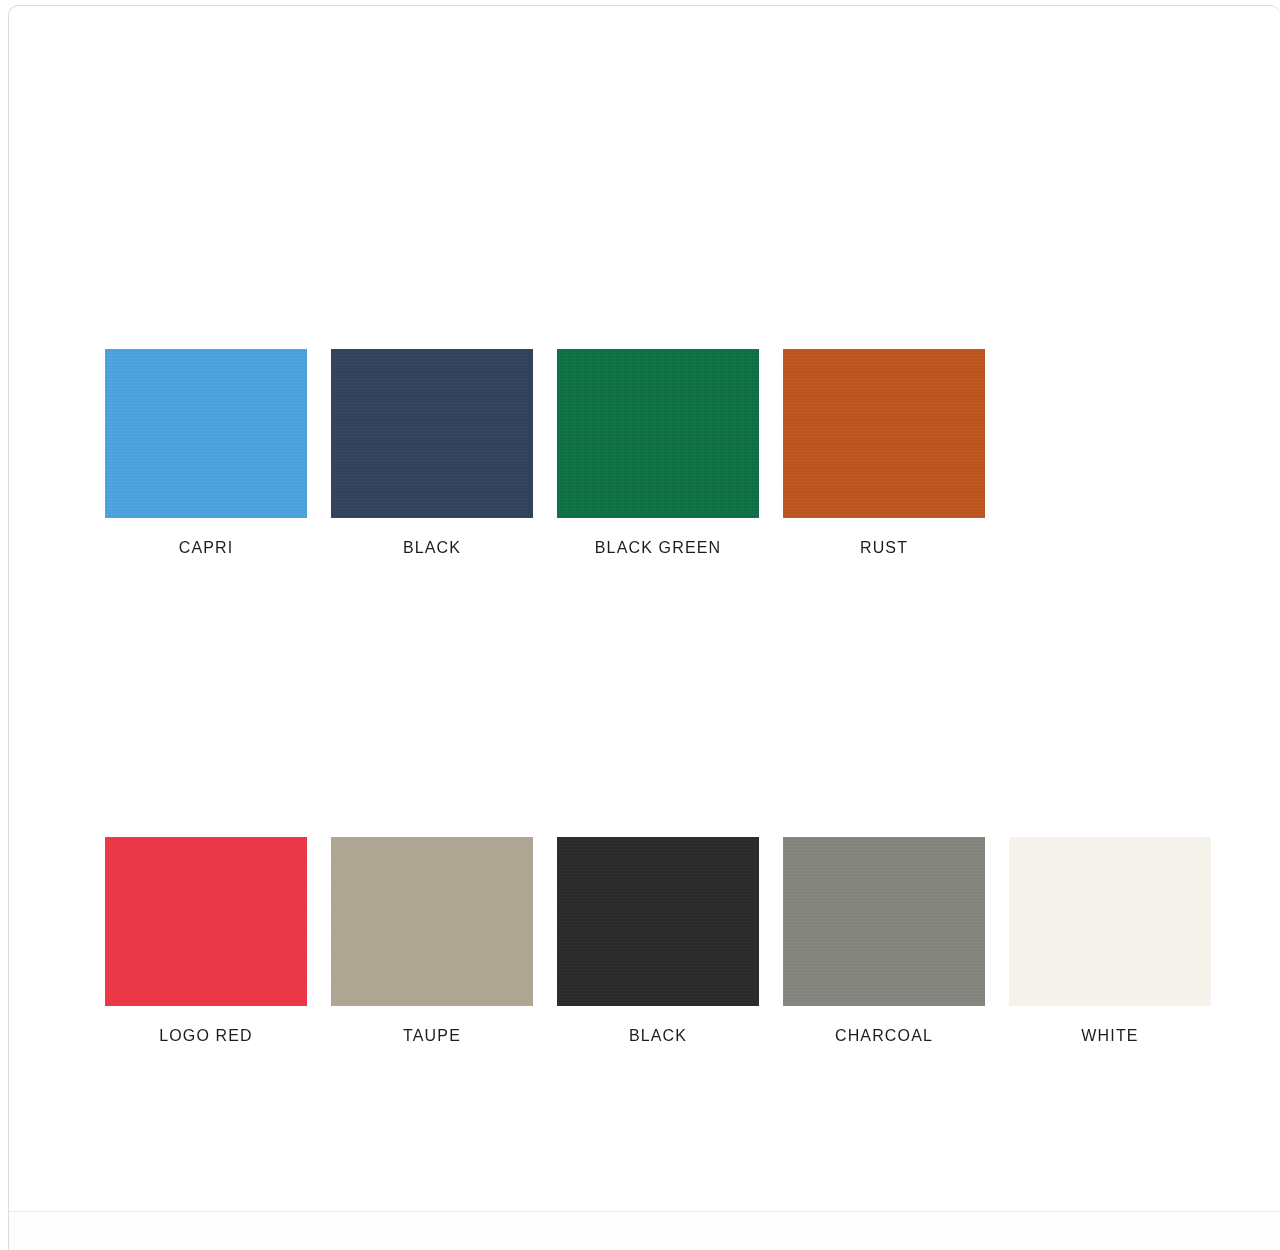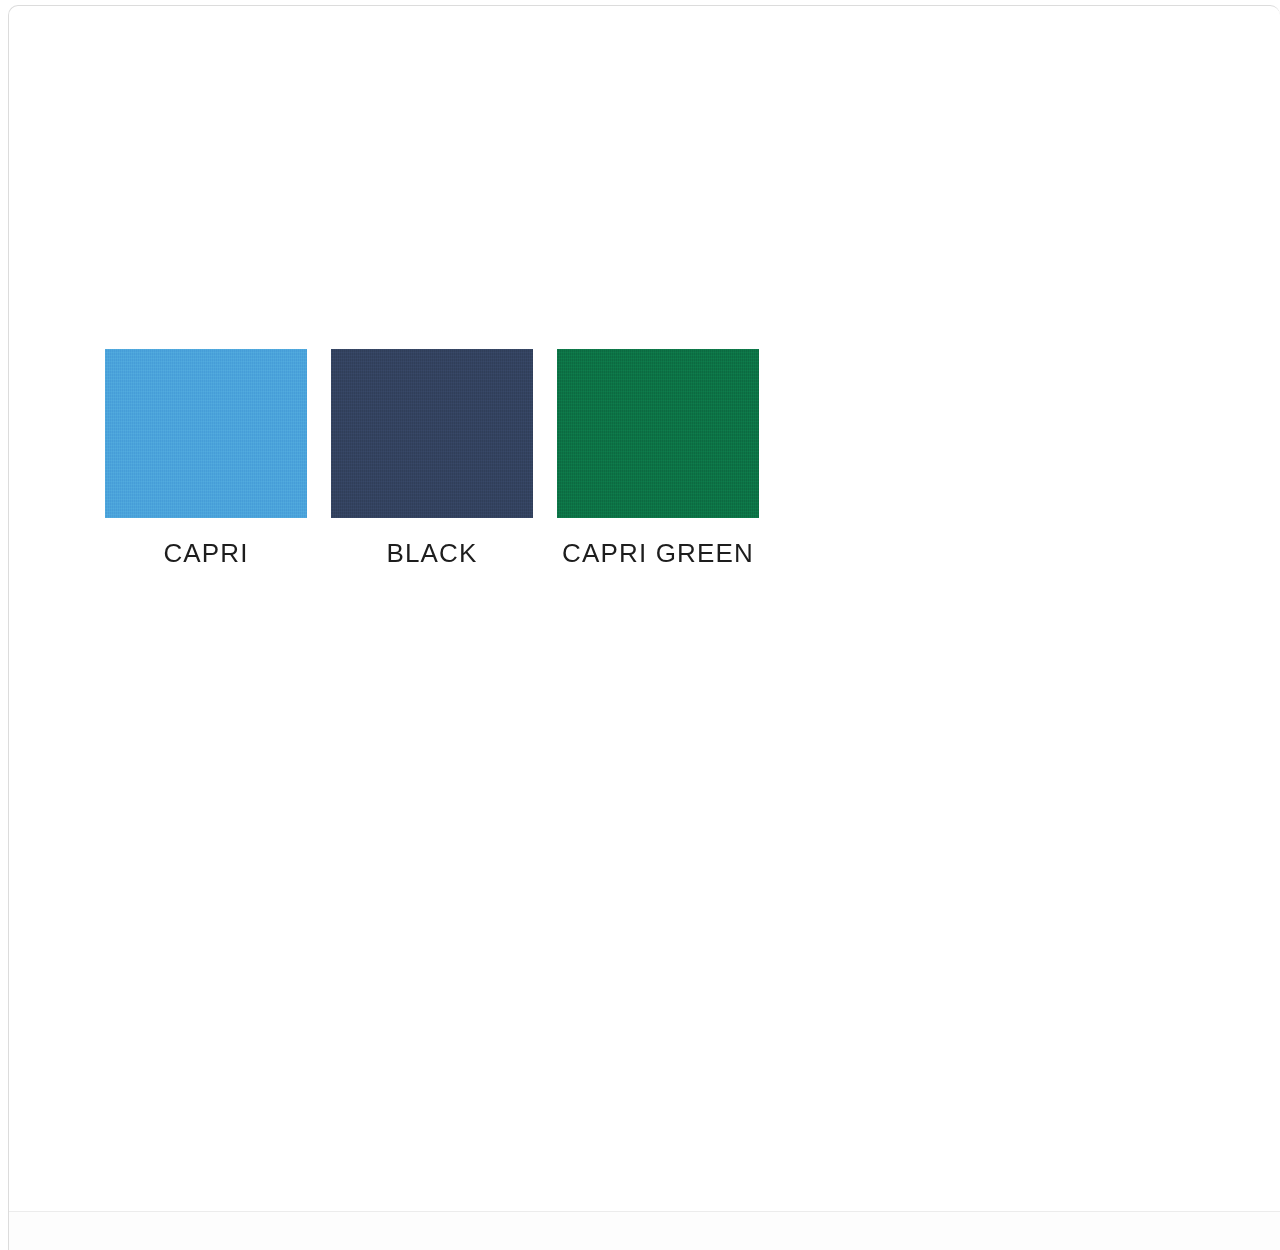--- a/index.html
+++ b/index.html
@@ -80,21 +80,21 @@
         rgba(0,0,0,0.030) 3px);
     pointer-events: none;
     mix-blend-mode: overlay;
   }
 
   .swatch-chip.light-chip::after { opacity: 0.45; }
 
   .swatch-label {
     margin-top: 20px;
     font-family: "Liberation Sans", sans-serif;
-    font-size: 26px;
+    font-size: 16px;
     font-weight: 400;
     letter-spacing: 1.15px;
     color: #1d1d1d;
     text-align: center;
     white-space: nowrap;
     line-height: 1.2;
   }
 
   
   .footer-rule {
@@ -128,26 +128,58 @@
         <div class="swatch-label">CAPRI</div>
       </div>
 
       <div class="swatch-cell">
         <div class="swatch-chip" style="background-color: rgb(51, 66, 95);"></div>
         <div class="swatch-label">BLACK</div>
       </div>
 
       <div class="swatch-cell">
         <div class="swatch-chip" style="background-color: rgb(12, 114, 69);"></div>
-        <div class="swatch-label">CAPRI GREEN</div>
+        <div class="swatch-label">BLACK GREEN</div>
       </div>
 
 
+      <div class="swatch-cell">
+        <div class="swatch-chip" style="background-color: rgb(189, 86, 32);"></div>
+        <div class="swatch-label">RUST</div>
+      </div>
 
     </div>
 
+    <div class="swatch-row row-bottom">
+
+      <div class="swatch-cell">
+        <div class="swatch-chip" style="background-color: rgb(235, 55, 72);"></div>
+        <div class="swatch-label">LOGO RED</div>
+      </div>
+
+      <div class="swatch-cell">
+        <div class="swatch-chip light-chip" style="background-color: rgb(175, 166, 148);"></div>
+        <div class="swatch-label">TAUPE</div>
+      </div>
+
+      <div class="swatch-cell">
+        <div class="swatch-chip" style="background-color: rgb(44, 44, 44);"></div>
+        <div class="swatch-label">BLACK</div>
+      </div>
+
+      <div class="swatch-cell">
+        <div class="swatch-chip light-chip" style="background-color: rgb(133, 133, 128);"></div>
+        <div class="swatch-label">CHARCOAL</div>
+      </div>
+
+      <div class="swatch-cell">
+        <div class="swatch-chip light-chip" style="background-color: rgb(245, 243, 236);"></div>
+        <div class="swatch-label">WHITE</div>
+      </div>
+
+    </div>
 
   </div>
 
   <div class="footer-band"></div>
   <div class="footer-rule" style="background: rgb(236, 236, 236);"></div>
 
 </div>
 
 </body></html>

